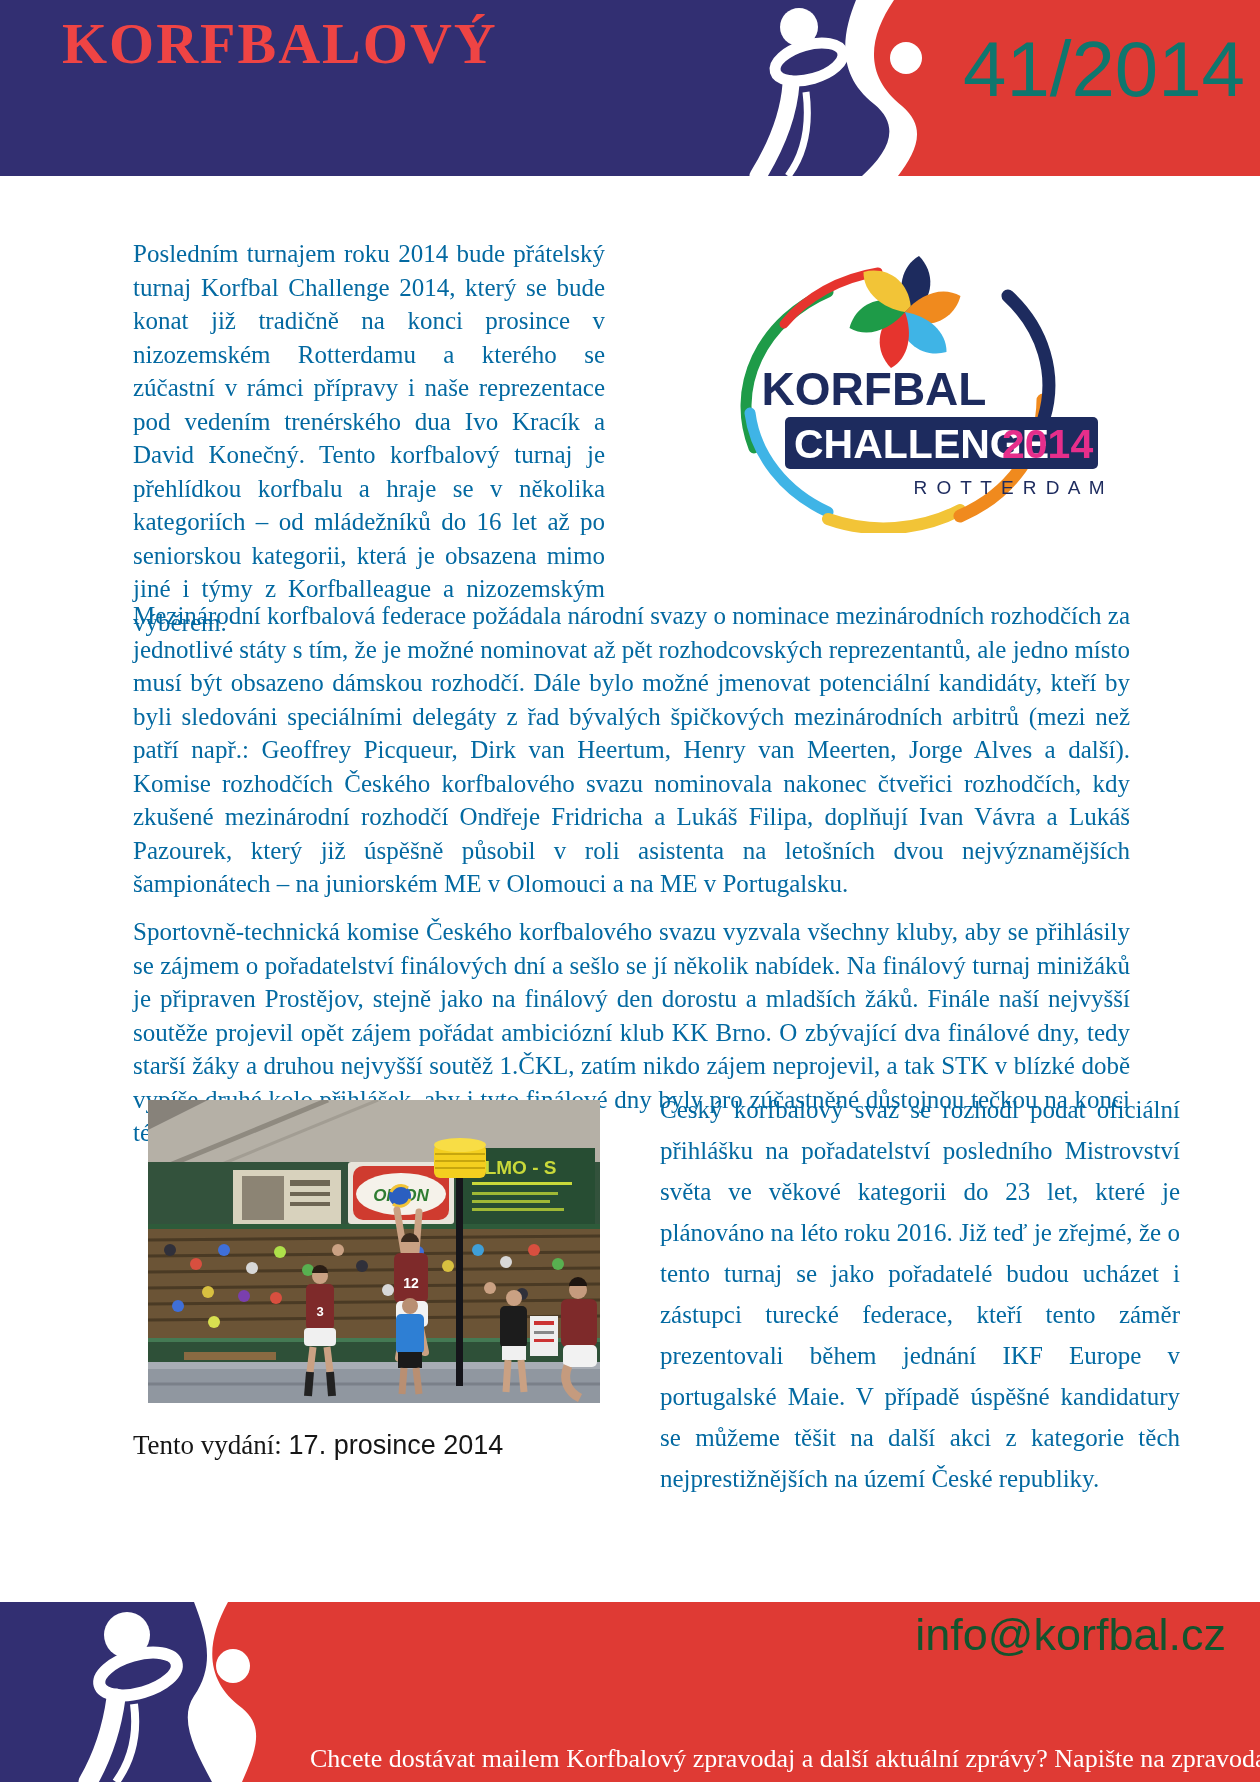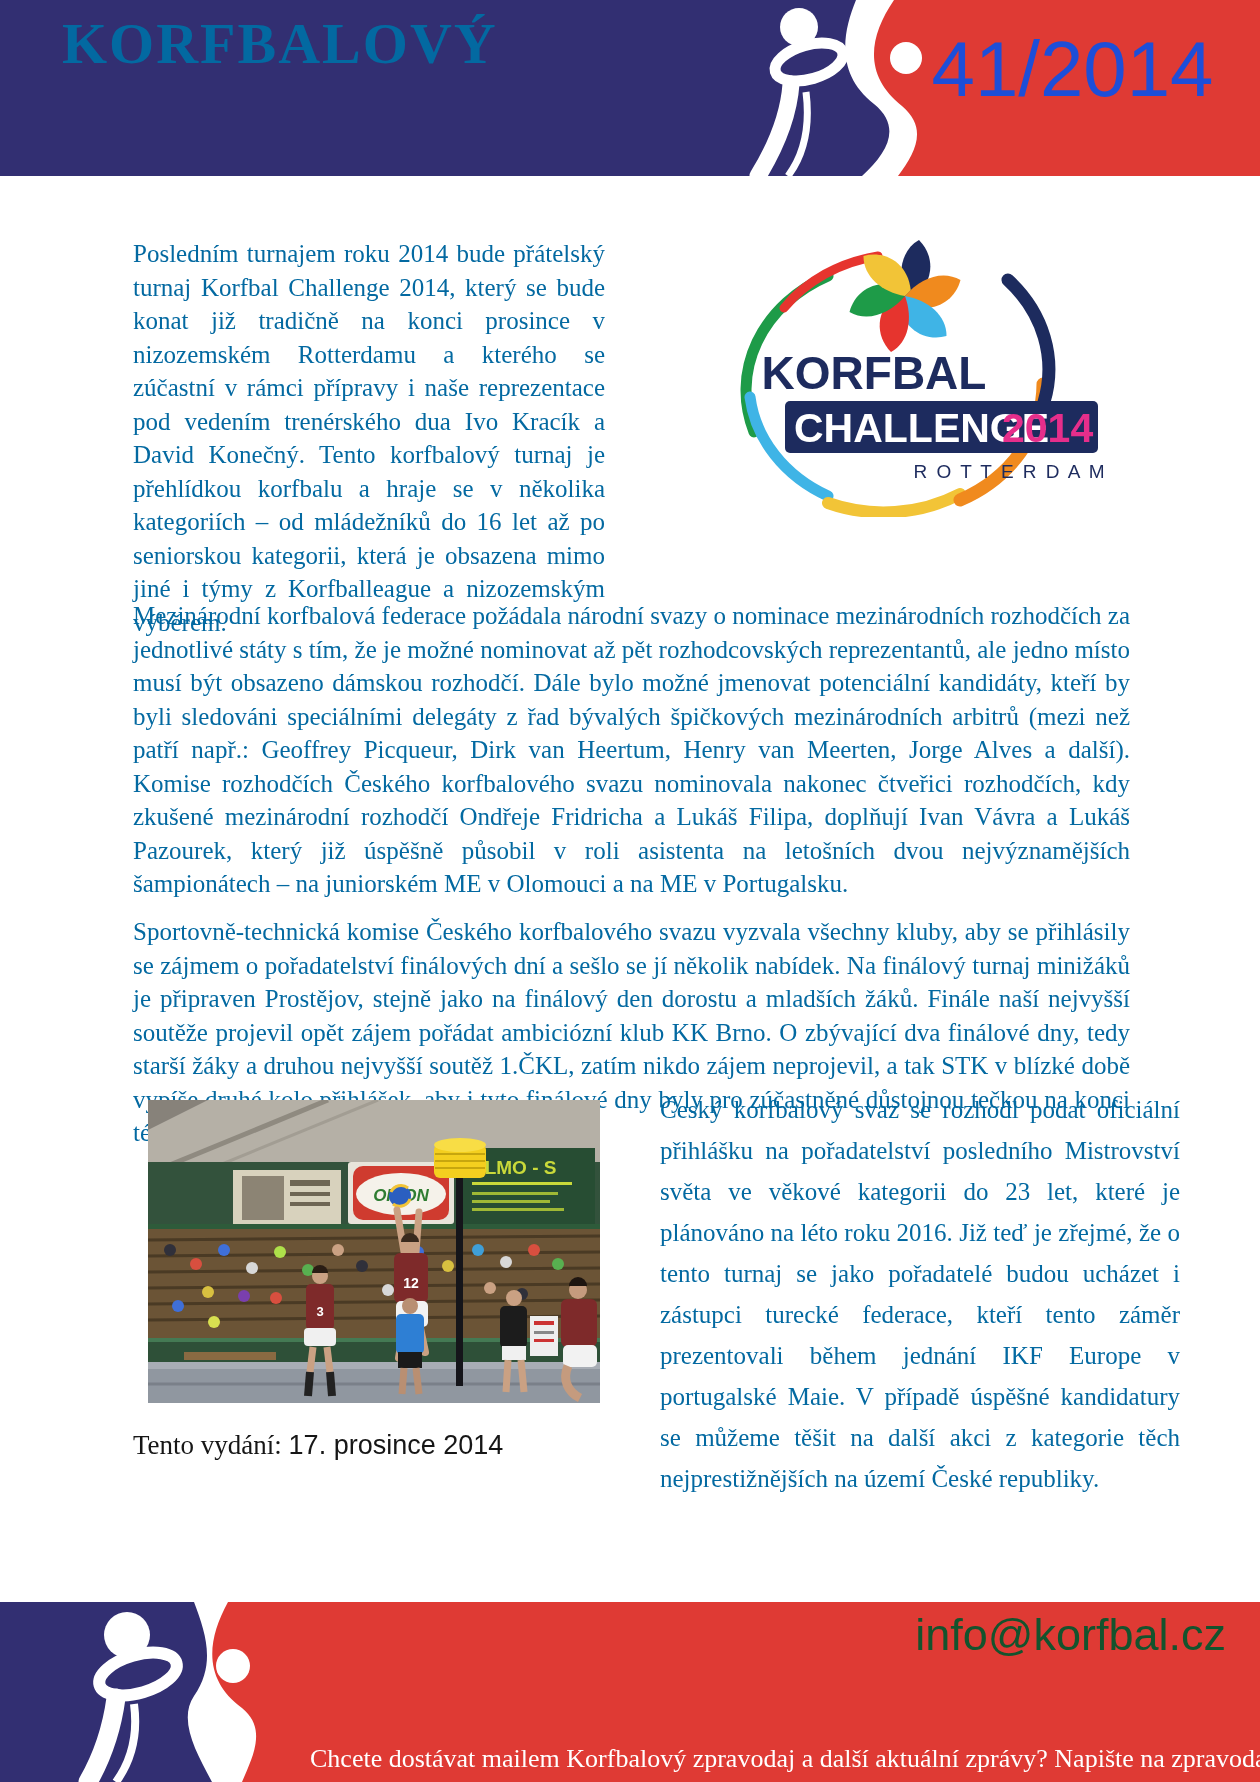--- a/index.html
+++ b/index.html
@@ -7,48 +7,48 @@
     position:relative;width:1260px;height:1782px;margin:0 auto;
     background:#ffffff;overflow:hidden;
     font-family:"Liberation Serif",serif;color:#151515;
   }
   
   .masthead{position:absolute;left:0;top:0;width:1260px;height:176px;}
   .masthead svg{position:absolute;left:0;top:0;}
   .mast-t1{
     position:absolute;left:62px;top:10px;
     font-family:"Liberation Serif",serif;font-weight:bold;
-    font-size:58px;letter-spacing:2px;color:#0369a1;white-space:nowrap;
+    font-size:58px;letter-spacing:2px;color:#ef4444;white-space:nowrap;
   }
   .mast-t2{
     position:absolute;left:60px;top:86px;
     font-family:"Liberation Sans",sans-serif;font-weight:400;
     font-size:56px;letter-spacing:3px;color:#ffffff;white-space:nowrap;
   }
   .mast-issue{
-    position:absolute;left:900px;top:30px;width:345px;text-align:center;
+    position:absolute;left:900px;top:30px;width:345px;text-align:right;
     font-family:"Liberation Sans",sans-serif;font-size:78px;line-height:1;
-    color:#1d4ed8;white-space:nowrap;
+    color:#0f766e;white-space:nowrap;
   }
   
   .para{
     position:absolute;text-align:justify;
     font-size:25px;line-height:33.5px;color:#0369a1;
   }
   .para-1{left:133px;top:212px;width:472px;}
   .para-2{left:133px;top:574px;width:997px;}
   .para-3{left:133px;top:890px;width:997px;}
   .para-4{left:612px;top:1064px;width:520px;line-height:41px;margin-left:48px;}
   .date-line{
     position:absolute;left:133px;top:1430px;font-size:27px;color:#161616;
     white-space:nowrap;
   }
   .date-line .val{font-family:"Liberation Sans",sans-serif;}
   
-  .challenge{position:absolute;left:710px;top:222px;width:450px;height:295px;}
+  .challenge{position:absolute;left:710px;top:238px;width:450px;height:295px;}
   
   .photo{position:absolute;left:148px;top:1100px;width:452px;height:303px;overflow:hidden;}
   
   .footer{position:absolute;left:0;top:1602px;width:1260px;height:180px;}
   .footer svg{position:absolute;left:0;top:0;}
   .f-email,.f-web{
     position:absolute;right:34px;text-align:right;white-space:nowrap;
     font-family:"Liberation Sans",sans-serif;font-size:45px;line-height:1;color:#14532d;
     text-decoration:none;
   }

